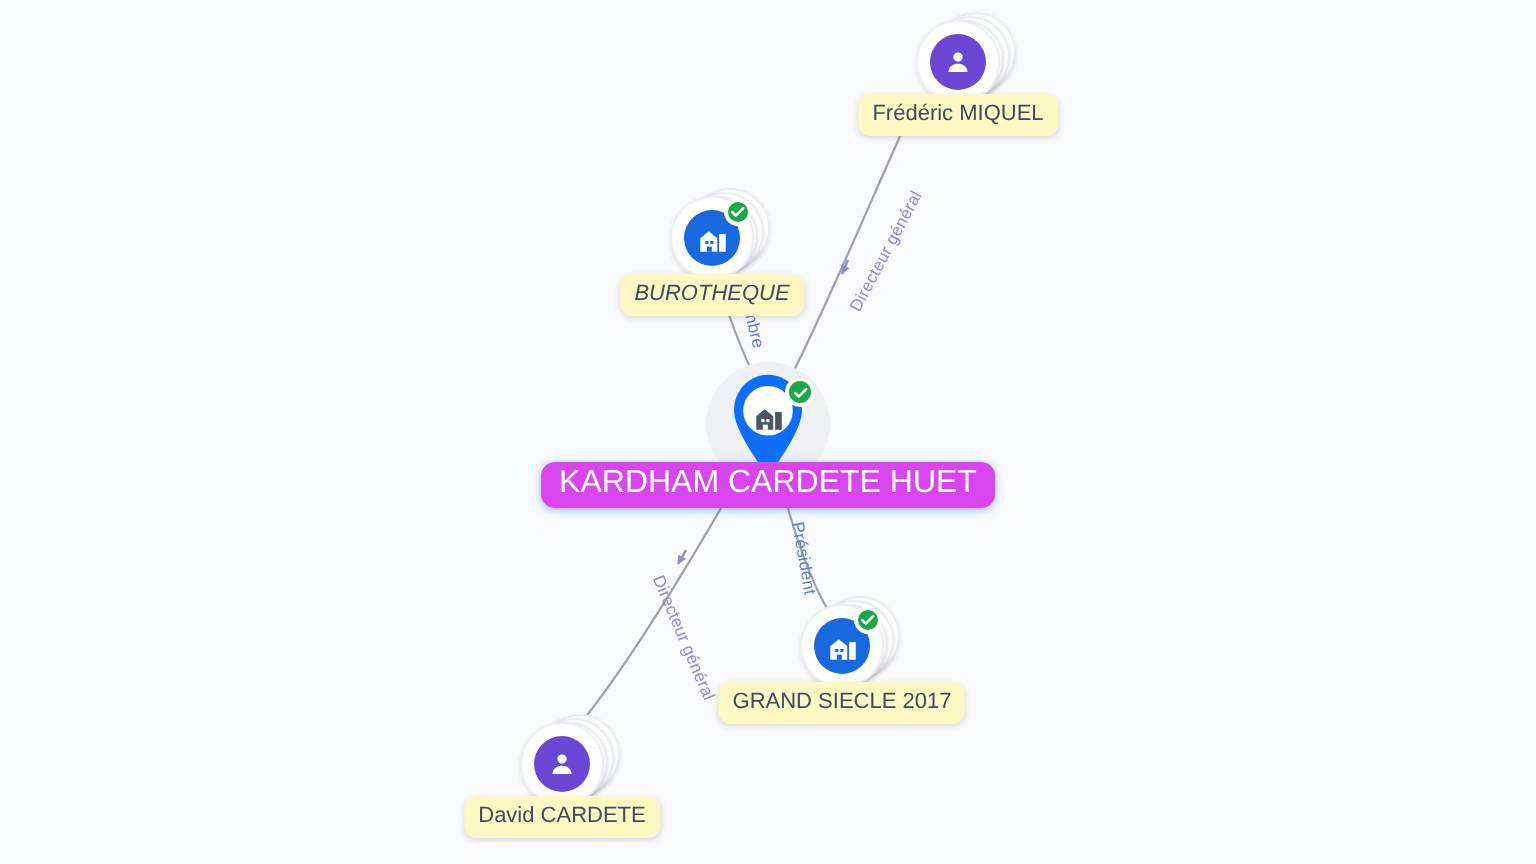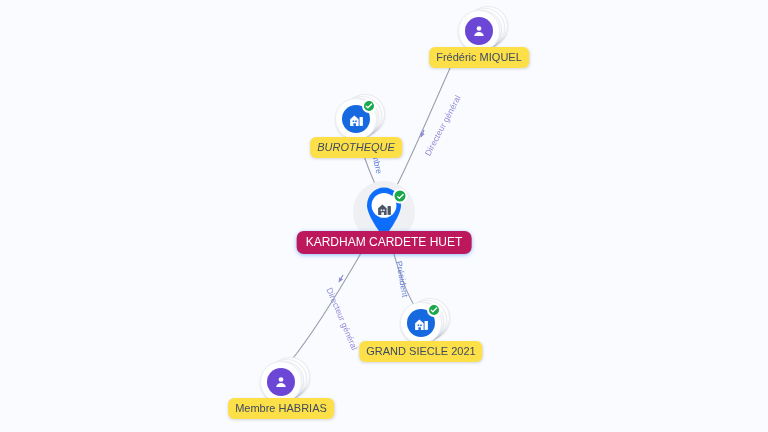--- a/index.html
+++ b/index.html
@@ -125,35 +125,35 @@
     align-items: center;
     justify-content: center;
   }
 
   
   .node-label {
     position: absolute;
     left: 50%;
     transform: translateX(-50%);
     white-space: nowrap;
-    background: #fde047;
+    background: #fef9c3;
     color: #3d4a63;
     font-size: 11px;
     line-height: 14px;
     padding: 3px 7px 4px 7px;
     border-radius: 6px;
     box-shadow: 0 1px 3px rgba(40,50,80,.18);
   }
   .node-label.selected {
-    background: #be185d;
+    background: #d946ef;
     color: #ffffff;
     border-radius: 7px;
     box-shadow: 0 1px 4px rgba(13,110,253,.45);
     padding: 4px 9px 5px 9px;
-    font-size: 12px;
+    font-size: 16px;
     text-align: center;
   }
 
   
   .edge-label {
     position: absolute;
     white-space: nowrap;
     font-size: 8.5px;
     letter-spacing: .1px;
     color: #8f8ad8;
@@ -274,32 +274,32 @@
           <rect x="10.1" y="13.4" width="2.2" height="2.2" fill="#1769e0"></rect>
           <rect x="7.6" y="17.4" width="3.6" height="3.6" fill="#1769e0"></rect>
         </svg>
       </div>
       <div class="badge-check">
         <svg width="8" height="8" viewBox="0 0 12 12" aria-hidden="true">
           <path d="M1.8,6.2 L4.3,8.7 L9.9,3.1" fill="none" stroke="#ffffff" stroke-width="2" stroke-linecap="round" stroke-linejoin="round"></path>
         </svg>
       </div>
     </div>
-    <div class="node-label" style="top:18px;">GRAND SIECLE 2021</div>
+    <div class="node-label" style="top:18px;">GRAND SIECLE 2017</div>
   </div>
 
   <div class="node" style="left:281px; top:382px;">
     <div class="node-visual">
       <div class="stack s1"></div>
       <div class="stack s2"></div>
       <div class="stack s3"></div>
       <div class="stack s0"></div>
       <div class="avatar person">
         <svg width="16" height="16" viewBox="0 0 24 24" aria-hidden="true">
           <circle cx="12" cy="8.3" r="3.5" fill="#ffffff"></circle>
           <path d="M4.8,19.5 C5.4,15.2 8.4,13.4 12,13.4 C15.6,13.4 18.6,15.2 19.2,19.5 Z" fill="#ffffff"></path>
         </svg>
       </div>
     </div>
-    <div class="node-label" style="top:16px;">Membre HABRIAS</div>
+    <div class="node-label" style="top:16px;">David CARDETE</div>
   </div>
 
 </div>
 
 </body></html>

